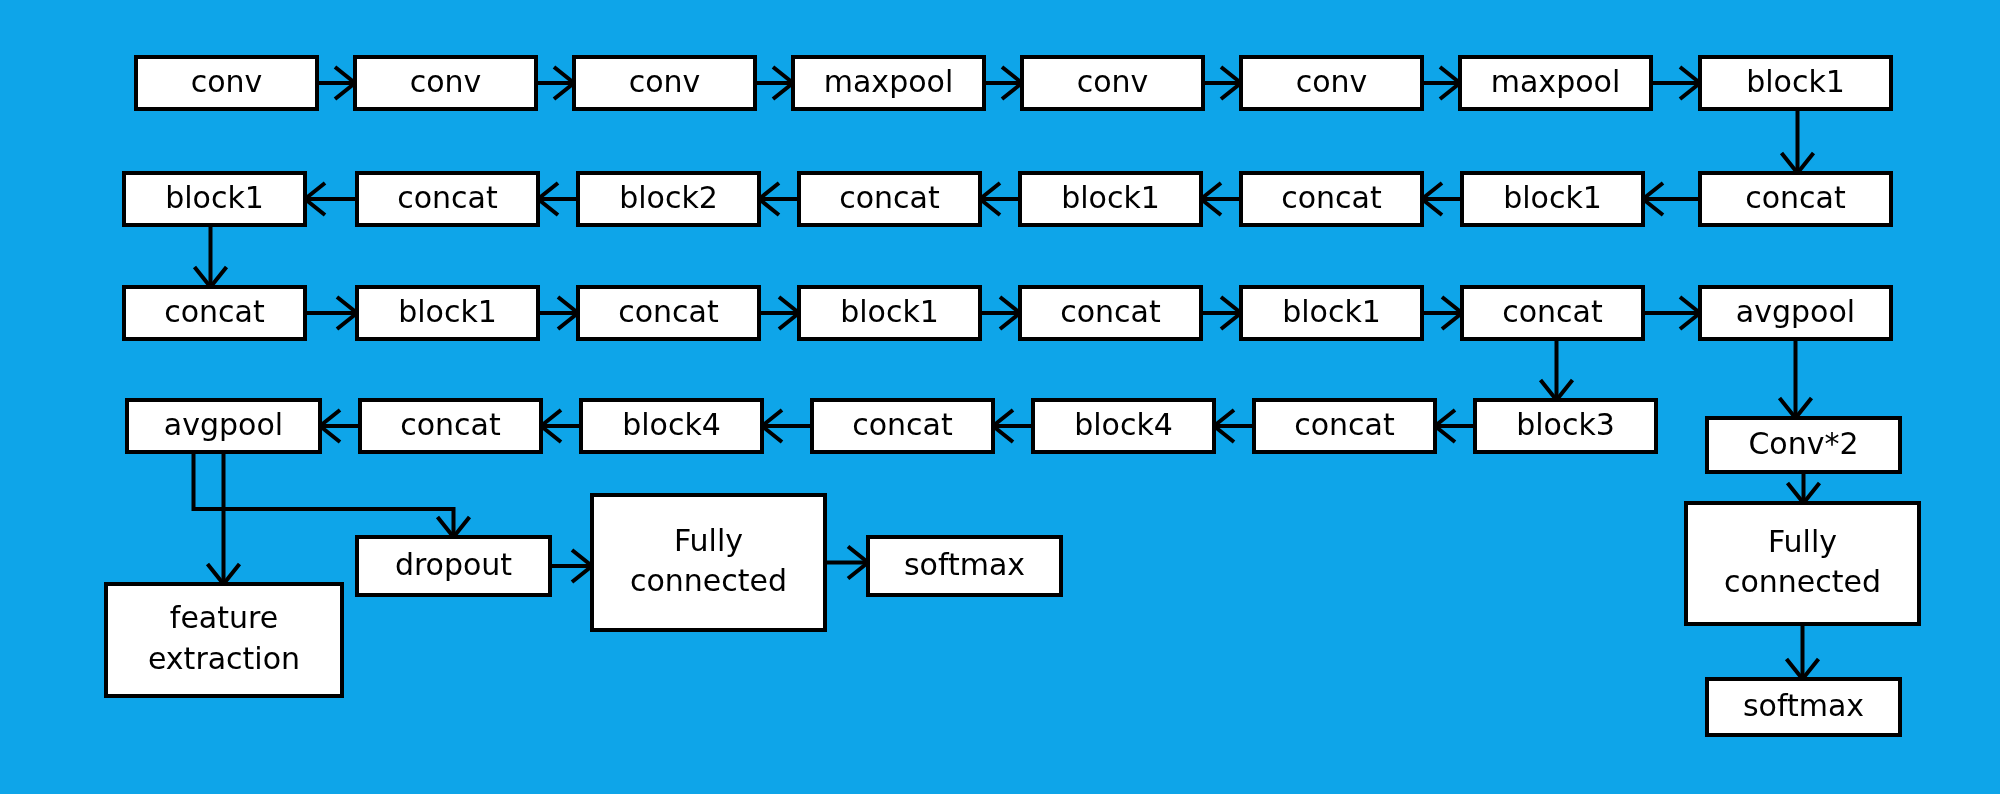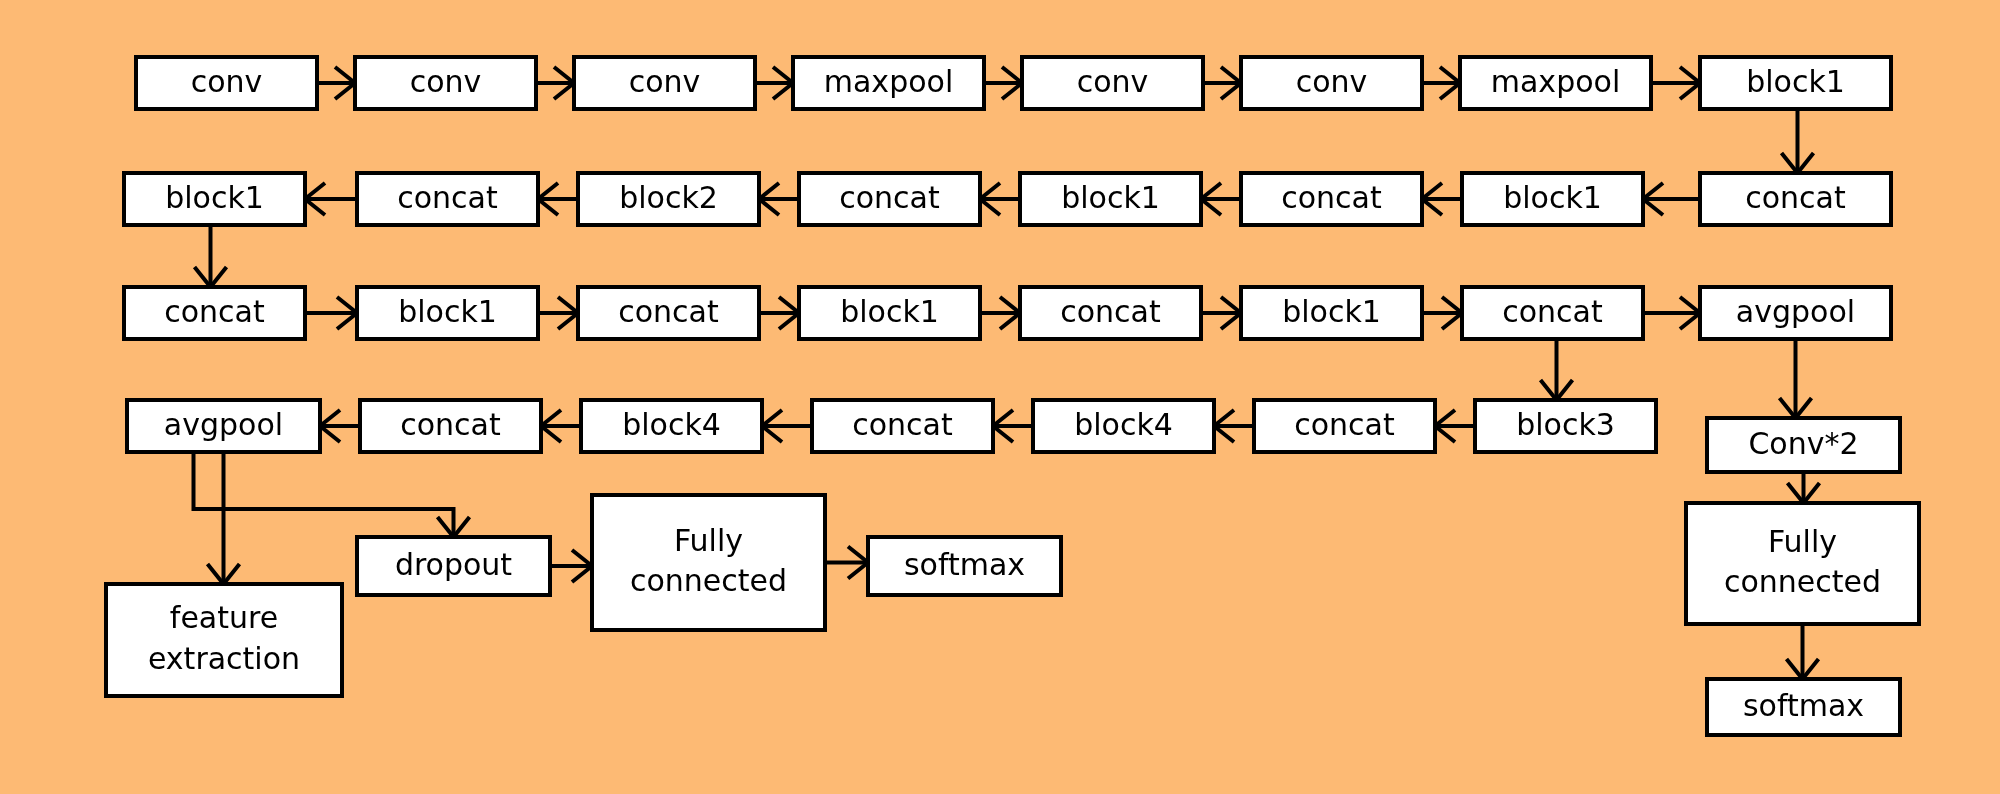--- a/index.html
+++ b/index.html
@@ -10,21 +10,21 @@
   body {
     width: 2000px;
     height: 794px;
     font-family: "DejaVu Sans", sans-serif;
     overflow: hidden;
   }
   #diagram-root {
     position: relative;
     width: 2000px;
     height: 794px;
-    background: #fdba74;
+    background: #0ea5e9;
   }
   svg#flow-svg {
     position: absolute;
     top: 0;
     left: 0;
     width: 2000px;
     height: 794px;
   }
   .node-rect {
     fill: #ffffff;

